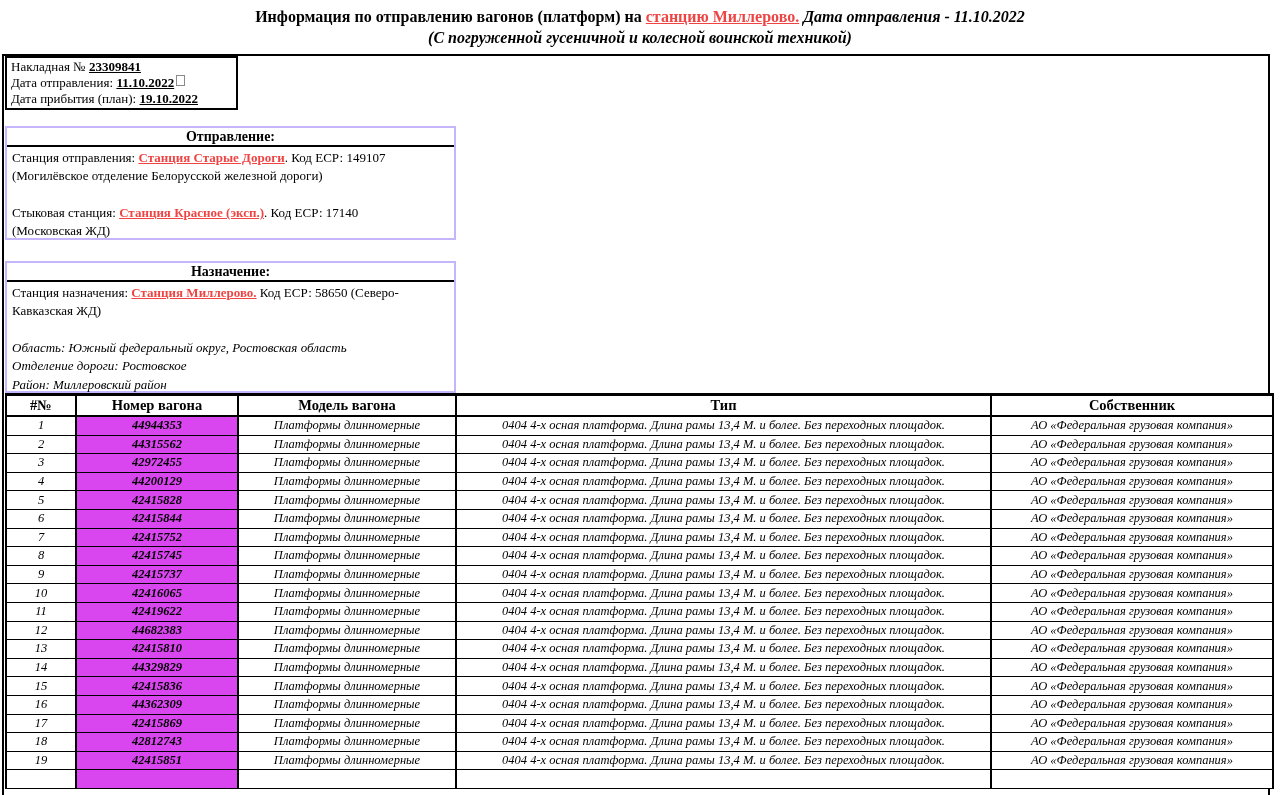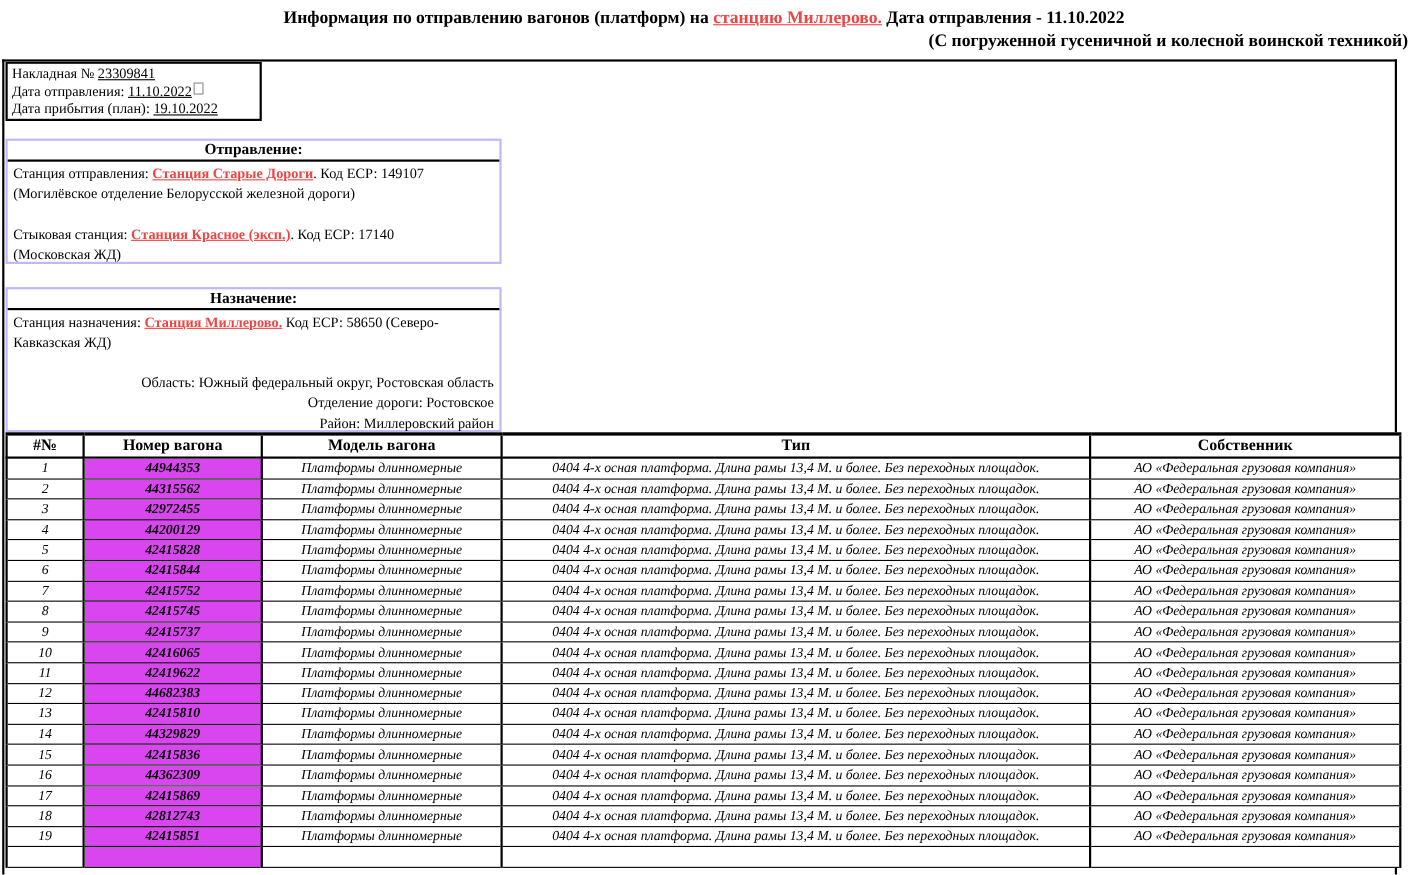--- a/index.html
+++ b/index.html
@@ -3,22 +3,22 @@
 <meta charset="utf-8">
 <style>
   html,body{margin:0;padding:0;}
   body{
     width:1280px;height:795px;overflow:hidden;background:#ffffff;position:relative;
     font-family:"Liberation Serif", serif;color:#000;
   }
   .title-block{position:absolute;top:6px;left:0;width:1280px;text-align:center;
     font-weight:bold;font-size:16px;line-height:21px;}
   .red-link{color:#ef4444;font-weight:bold;text-decoration:underline;}
-  .it{text-align:right;}
-  .bu{font-weight:normal;text-decoration:underline;}
+  .it{font-style:italic;}
+  .bu{font-weight:bold;text-decoration:underline;}
 
   .outer-frame{position:absolute;left:2px;top:54px;width:1268px;height:741px;
     box-sizing:border-box;border:2px solid #000;border-bottom:none;}
 
   .waybill-box{position:absolute;left:5px;top:56px;width:233px;height:54px;
     box-sizing:border-box;border:2px solid #000;padding:1px 0 0 4px;
     font-size:13px;line-height:16px;background:#fff;}
 
   .tofu{display:inline-block;width:7px;height:9px;border:1px solid #8a8a8a;
     margin-left:2px;vertical-align:1px;}

